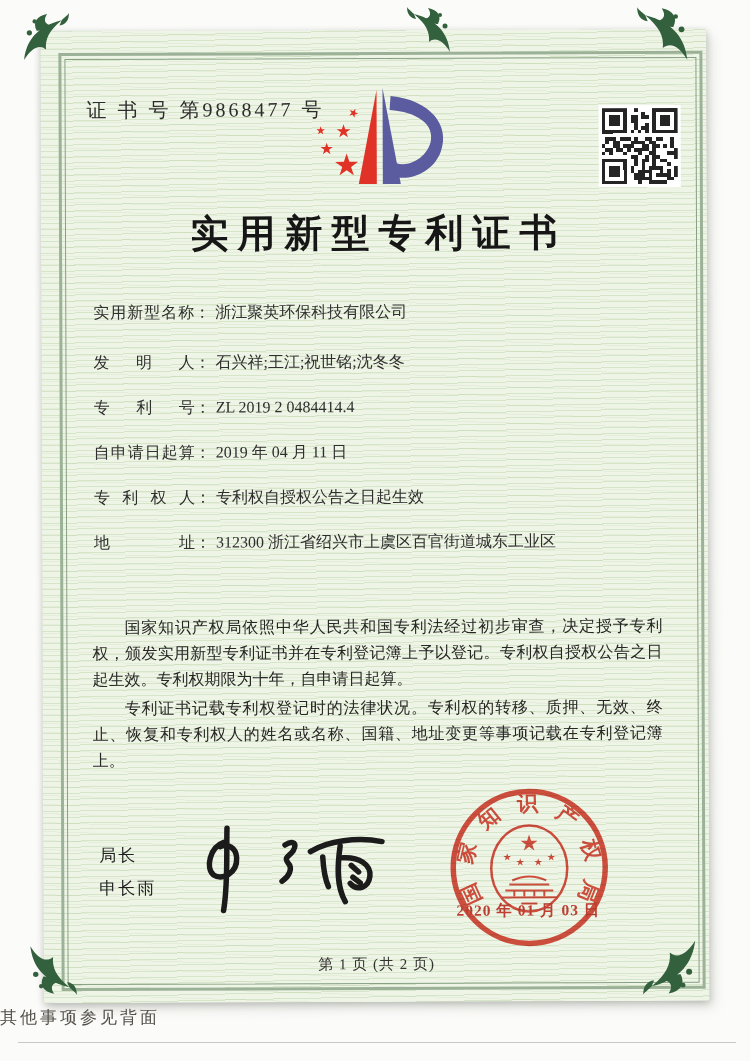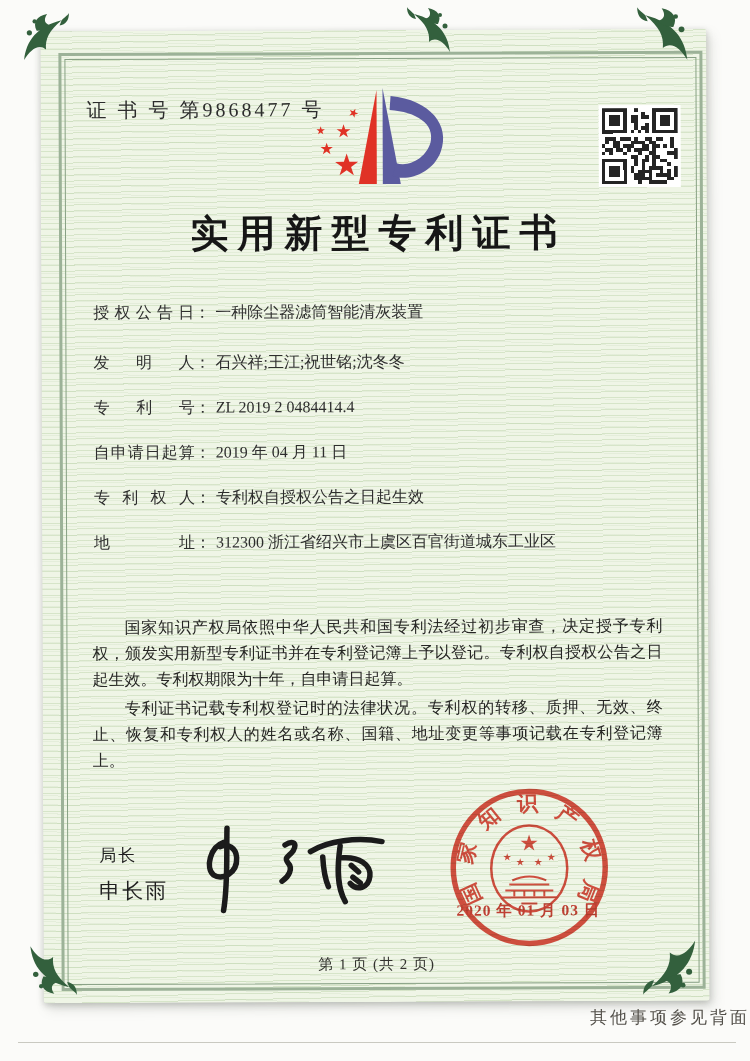--- a/index.html
+++ b/index.html
@@ -35,26 +35,26 @@
   .row{position:absolute;left:52px;right:40px;font-size:16px;color:#2e2e2e;white-space:nowrap;}
   .lbl{display:inline-block;width:101px;text-align:justify;text-align-last:justify;vertical-align:bottom;}
   .val{margin-left:5px;}
   .pairB{position:absolute;left:245px;top:0;}
   .paras{
     position:absolute;top:584px;left:50px;width:570px;
     font-size:16px;line-height:1.62;color:#262624;text-align:justify;
   }
   .paras p{margin:0 0 3px 0;text-indent:2em;}
   .signer-title{position:absolute;left:56px;top:813px;font-size:17px;letter-spacing:2px;color:#1f1f1f;}
-  .signer-name{position:absolute;left:56px;top:846px;font-size:21px;letter-spacing:2px;color:#1f1f1f;}
+  .signer-name{position:absolute;left:56px;top:846px;font-size:17px;letter-spacing:2px;color:#1f1f1f;}
   .signature{position:absolute;left:148px;top:786px;transform:rotate(-3deg);}
   .seal{position:absolute;left:403px;top:755px;opacity:.88;mix-blend-mode:multiply;}
   .footer{position:absolute;left:0;right:0;top:925px;text-align:center;font-size:15px;color:#33332f;letter-spacing:1px;}
   
-  .back-note{position:absolute;left:0;right:0;top:1006px;text-align:right;font-size:17px;letter-spacing:3px;color:#53504a;}
+  .back-note{position:absolute;left:0;right:0;top:1006px;text-align:left;font-size:17px;letter-spacing:3px;color:#53504a;}
   .sheet-edge{position:absolute;left:18px;right:14px;top:1042px;height:1px;background:#c9c9c1;}
   .orn{position:absolute;}
 </style>
 </head>
 <body>
 
 <svg width="0" height="0" style="position:absolute">
   <defs>
     <g id="orn-shape" fill="#33603d">
       <path d="M4 46 C6 28 16 14 40 8 C28 18 24 26 25 36 C18 30 10 36 4 46 Z"></path>
@@ -307,21 +307,21 @@
       <rect x="13" y="20" width="1" height="1" fill="#242424"></rect>
       <rect x="14" y="20" width="1" height="1" fill="#242424"></rect>
       <rect x="15" y="20" width="1" height="1" fill="#242424"></rect>
       <rect x="16" y="20" width="1" height="1" fill="#242424"></rect>
       <rect x="17" y="20" width="1" height="1" fill="#242424"></rect>
     </svg>
 
   <div class="title">实用新型专利证书</div>
 
   <div class="row" style="top:272px">
-    <span class="lbl">授权公告日</span><span>：</span><span class="val">一种除尘器滤筒智能清灰装置</span>
+    <span class="lbl">实用新型名称</span><span>：</span><span class="val">浙江聚英环保科技有限公司</span>
   </div>
   <div class="row" style="top:322px">
     <span class="lbl">发 明 人</span><span>：</span><span class="val">石兴祥;王江;祝世铭;沈冬冬</span>
   </div>
   <div class="row" style="top:367px">
     <span class="lbl">专 利 号</span><span>：</span><span class="val">ZL 2019 2 0484414.4</span>
   </div>
   <div class="row" style="top:412px">
     <span class="lbl">自申请日起算</span><span>：</span><span class="val">2019 年 04 月 11 日</span>
   </div>

